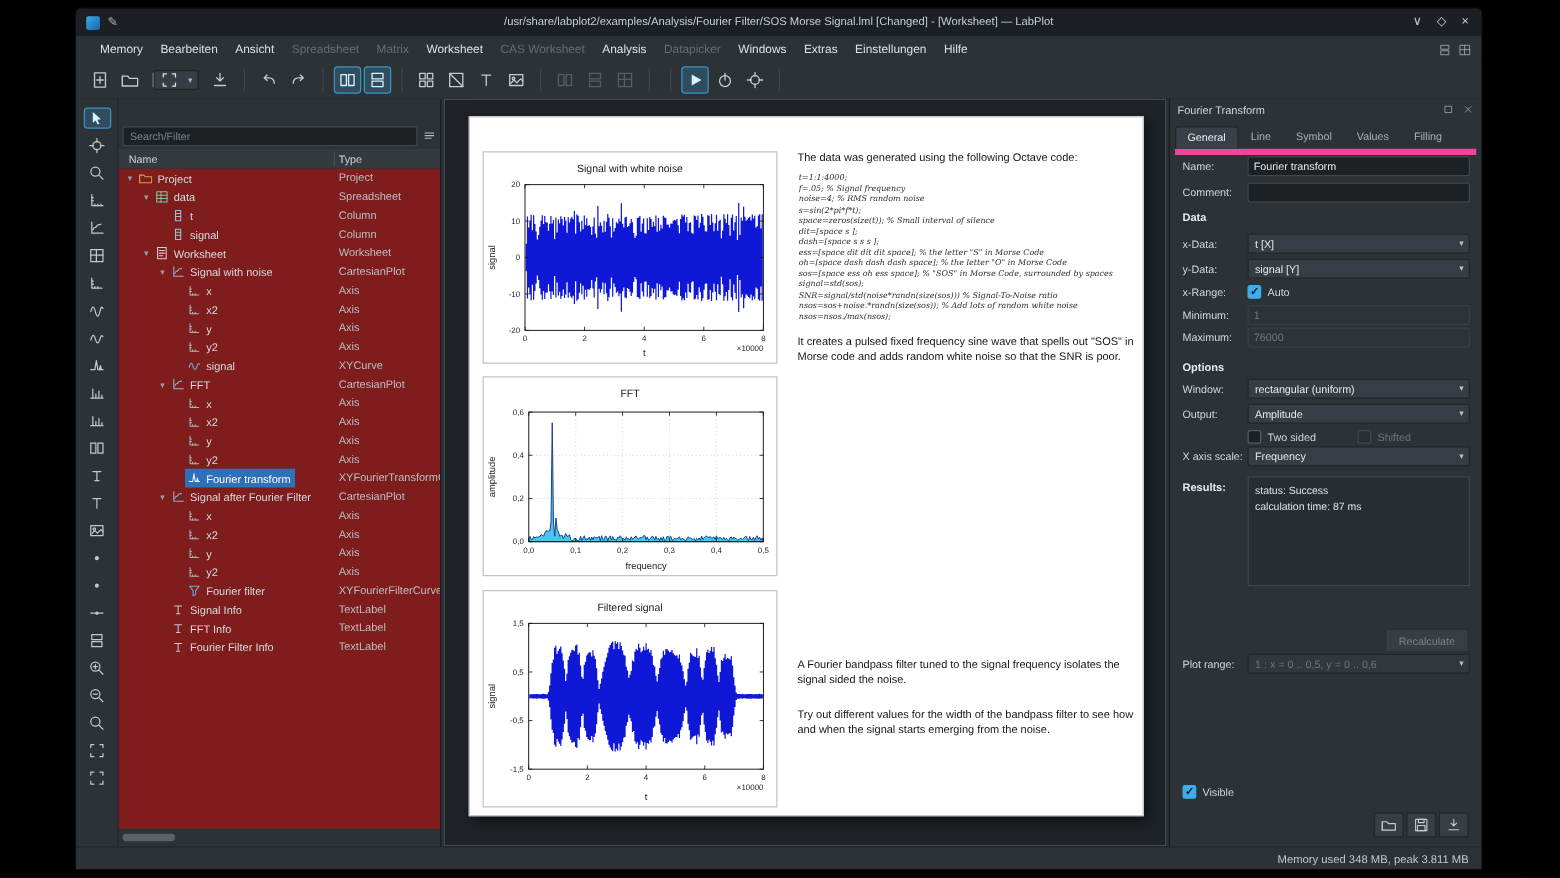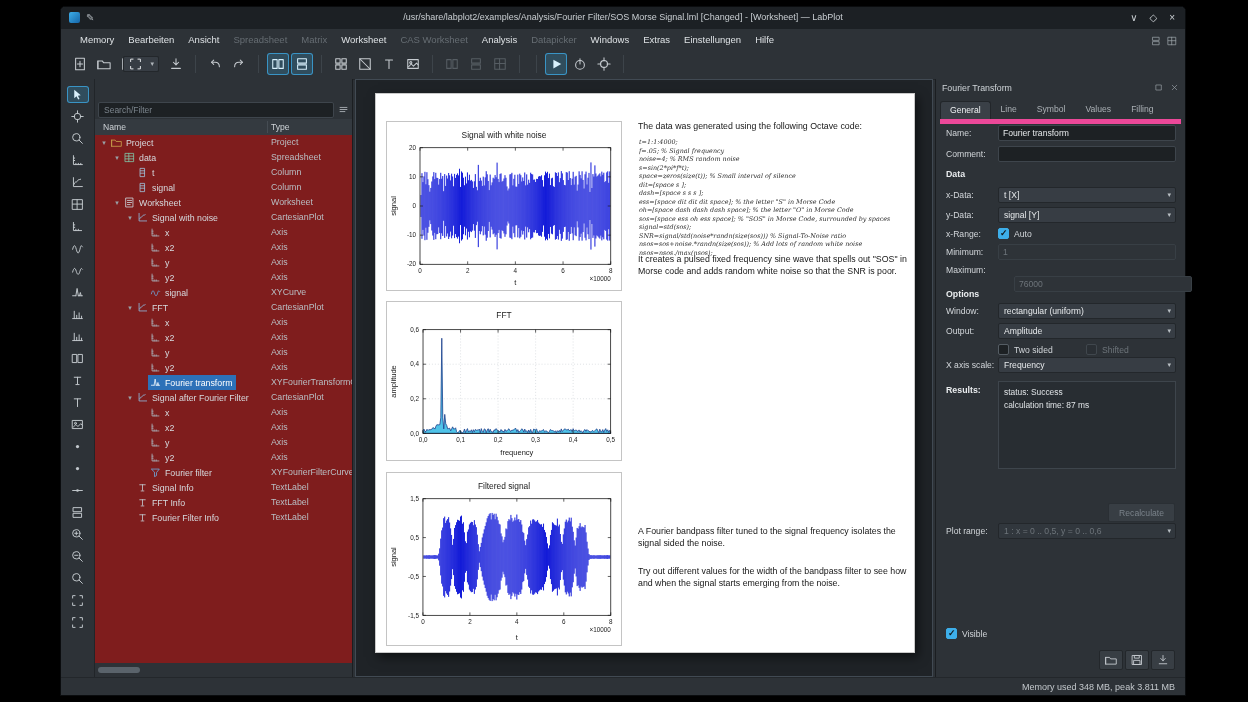--- a/index.html
+++ b/index.html
@@ -70,21 +70,21 @@
   #pb2{left:10px;top:207px;width:236px;height:160px;}
   #pb3{left:10px;top:378px;width:236px;height:174px;}
   .plotbox svg{display:block;width:100%;height:100%;}
   .p-title{font-size:8.5px;fill:#1a1a1a;}
   .p-tick{font-size:6.4px;fill:#1a1a1a;}
   .p-axis{font-size:7.6px;fill:#1a1a1a;}
   .txt{position:absolute;left:262px;width:272px;font-size:8.8px;line-height:1.32;color:#161616;}
   #t-intro{top:27px;}
   .code{position:absolute;left:263px;top:44px;width:272px;font-size:6.4px;line-height:1.33;font-style:italic;
     font-family:"DejaVu Serif",serif;color:#2e2e2e;}
-  #p1{top:160px;} #p2{top:266px;} #p3{top:432px;} #p4{top:472px;}
+  #p1{top:174px;} #p2{top:266px;} #p3{top:432px;} #p4{top:472px;}
   
   .dock{position:absolute;right:0;top:72px;width:250px;bottom:18px;background:#2d3237;border-left:1px solid #1b1e21;box-sizing:border-box;}
   .tabbar{position:absolute;left:4px;top:22px;right:4px;height:18px;border-bottom:5px solid #ec4899;display:flex;align-items:flex-end;}
   .tab{font-size:8.6px;color:#aab0b5;padding:3px 9px 4px;border:1px solid transparent;white-space:nowrap;}
   .tab.active{background:#3a4047;color:#eef1f3;border:1px solid #22262a;border-bottom:none;border-radius:3px 3px 0 0;}
   .dock-content{position:absolute;left:0;top:44px;right:0;bottom:0;}
   .flabel{position:absolute;left:10px;font-size:8.6px;color:#d2d6da;white-space:nowrap;}
   .fsection{position:absolute;left:10px;font-size:8.8px;font-weight:bold;color:#e9ecee;}
   .finput{position:absolute;left:62px;width:178px;height:16px;background:#1d2124;border:1px solid #3e454c;border-radius:2px;
     color:#e6e9eb;font-size:8.6px;padding:0 4px;box-sizing:border-box;font-family:inherit;}
@@ -968,21 +968,21 @@
           <span>signal [Y]</span>
         </div>
 
       <span class="flabel" style="top:106px">x-Range:</span>
       <span class="cb checked" style="left:62px;top:105px"></span>
       <span class="cblabel" style="left:78px;top:106px">Auto</span>
 
       <span class="flabel" style="top:124px">Minimum:</span>
       <input class="finput" style="top: 121px;" disabled="" value="1">
       <span class="flabel" style="top:142px">Maximum:</span>
-      <input class="finput" style="top: 153px; margin-left: 16px;" disabled="" value="76000">
+      <input class="finput" style="top: 139px;" disabled="" value="76000">
 
       <span class="fsection" style="top:166px">Options</span>
 
       <span class="flabel" style="top:183px">Window:</span>
       <div class="combo" style="top:180px">
           <span>rectangular (uniform)</span>
         </div>
       <span class="flabel" style="top:203px">Output:</span>
       <div class="combo" style="top:200px">
           <span>Amplitude</span>

